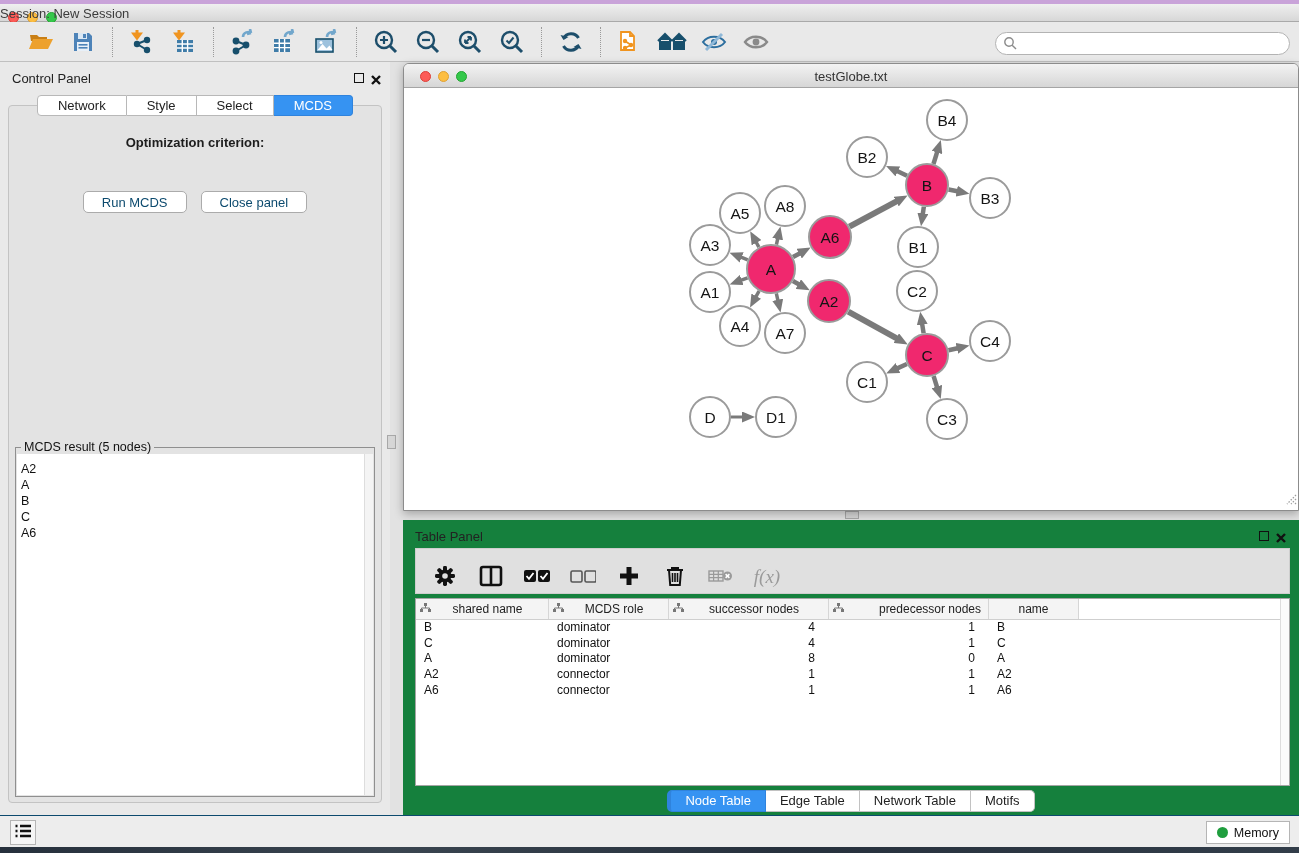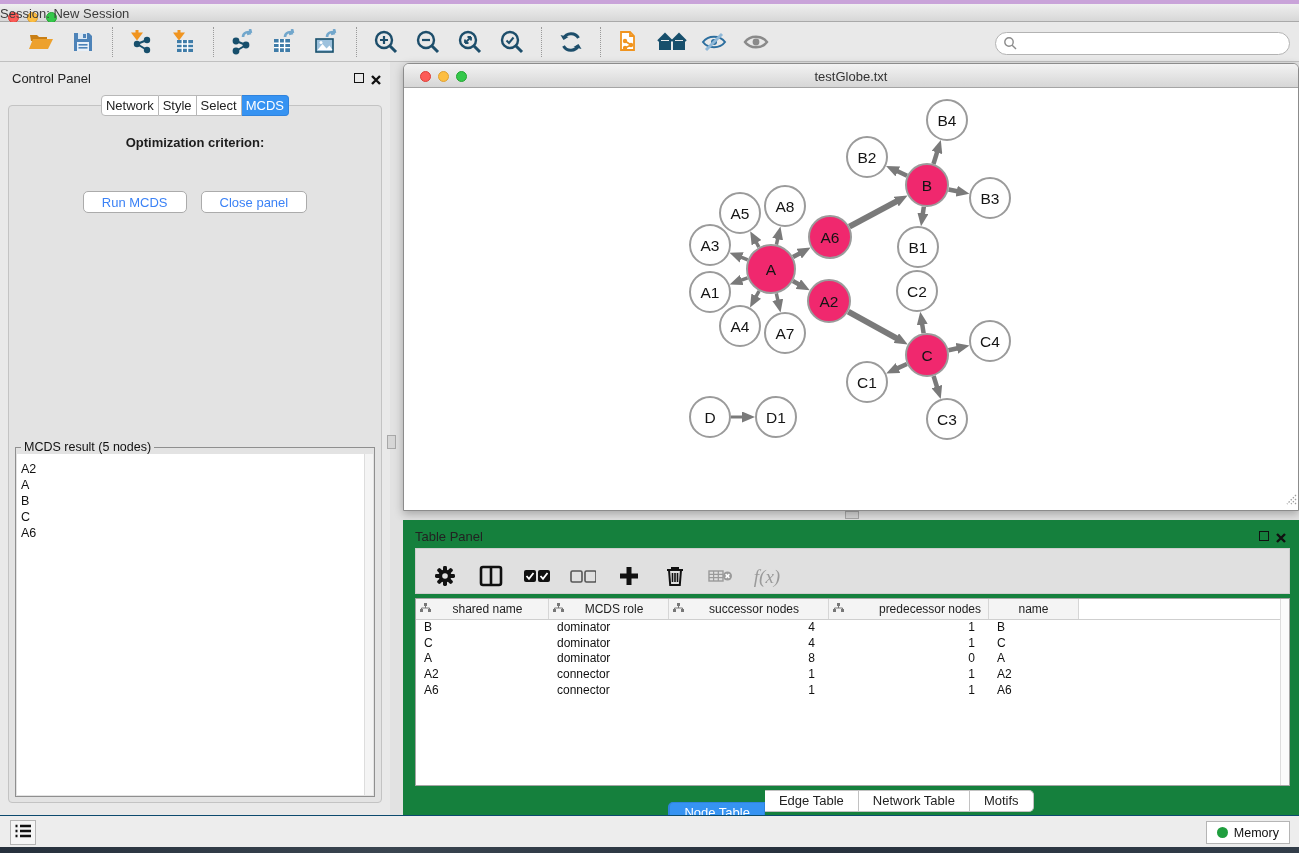--- a/index.html
+++ b/index.html
@@ -34,38 +34,38 @@
   
   .content { position:absolute; left:0; top:62px; width:1299px; height:753px; background:#e2e2e2; }
 
   
   .control-panel { position:absolute; left:0; top:0; width:390px; height:753px; background:#e9e9e9; }
   .panel-title { position:absolute; left:12px; top:9px; font-size:13px; color:#222; }
   .panel-float { position:absolute; top:11px; width:10px; height:10px; border:1.5px solid #111; }
   .panel-close { position:absolute; top:10px; width:12px; height:12px; }
   .cp-float { right:26px; } .cp-close { right:8px; }
   .cp-tabs { position:absolute; left:0; right:0; top:33px; display:flex; justify-content:center; z-index:3; }
-  .cp-tab { height:21px; padding:0 4px; font-size:13px; line-height:19px; color:#222;
+  .cp-tab { height:21px; padding:0 20px; font-size:13px; line-height:19px; color:#222;
       background:#fff; border:1px solid #b8b8b8; border-left:none; cursor:default; }
   .cp-tab:first-child { border-left:1px solid #b8b8b8; border-radius:4px 0 0 4px; }
   .cp-tab:last-child { border-radius:0 4px 4px 0; }
   .cp-tab.selected { background:#3693f2; border-color:#2f83dd; color:#fff; }
   .cp-inner { position:absolute; left:8px; right:8px; top:43px; bottom:12px;
       background:#e3e3e3; border:1px solid #c3c3c3; border-radius:4px; }
   .opt-label { position:absolute; left:0; right:0; top:29px; text-align:center;
       font-size:13px; font-weight:600; color:#1d1d1d; }
   .dropdown { position:absolute; left:34px; top:52px; width:314px; height:23px; background:#fff;
       border:1px solid #9a9a9a; border-radius:4px; font-size:13px; color:#111;
       display:flex; align-items:center; padding-left:9px; }
   .dd-stepper { position:absolute; right:1px; top:1px; width:20px; height:19px; border-radius:3px;
       background:linear-gradient(#5aa2f7,#2d7ef3); display:flex; flex-direction:column;
       align-items:center; justify-content:center; gap:2px; }
   .mcds-buttons { position:absolute; left:0; right:0; top:85px; display:flex; justify-content:center; gap:14px; }
   .std-btn { height:22px; padding:0 18px; background:#fff; border:1px solid #ababab;
-      border-radius:5px; font-size:13px; color:#3b82f6; cursor:default; }
+      border-radius:5px; font-size:13px; color:#0c4a6e; cursor:default; }
   .result-group { position:absolute; left:6px; right:6px; top:341px; bottom:5px; border:1px solid #8f8f8f; }
   .result-title { position:absolute; top:-8px; left:5px; background:#e3e3e3; padding:0 3px;
       font-size:12.5px; color:#111; z-index:2; }
   .result-list { position:absolute; left:1px; right:1px; top:6px; bottom:1px; background:#fff; overflow:hidden; }
   .result-scroll { position:absolute; right:0; top:0; bottom:0; width:9px; background:#f4f4f4; border-left:1px solid #ddd; }
   .result-item { font-size:12.5px; color:#111; line-height:16px; padding-left:4px; }
   .result-pad { height:7px; }
 
   
   .split-v { position:absolute; left:387px; top:373px; width:9px; height:14px;
@@ -102,21 +102,21 @@
   .th { display:flex; align-items:center; border-right:1px solid #d6d6d6; font-size:12px; color:#222; padding:0 4px; }
   .th .th-label { flex:1; text-align:center; }
   .th.filler { border-right:none; flex:1; background:#fff; }
   .tr { display:flex; height:15.7px; }
   .td { font-size:12px; color:#111; line-height:15.7px; padding:0 8px; white-space:nowrap; overflow:hidden; }
   .td.num { text-align:right; padding-right:14px; }
   .dt-scroll { position:absolute; right:0; top:0; bottom:0; width:9px; background:#fbfbfb; border-left:1px solid #ddd; }
   .bt-tabs { position:absolute; left:0; right:0; top:270px; display:flex; justify-content:center; }
   .bt-tab { height:22px; padding:0 14px; font-size:13px; line-height:20px; color:#222;
       background:#fff; border:1px solid #c2c2c2; border-left:none; cursor:default; }
-  .bt-tab:first-child { border-left:2px solid #404040; border-radius:5px 0 0 5px;margin-top:12px; }
+  .bt-tab:first-child { border-left:4px solid #404040; border-radius:5px 0 0 5px; }
   .bt-tab:last-child { border-radius:0 5px 5px 0; }
   .bt-tab.selected { background:#3693f2; border-color:#2f83dd; color:#fff; }
 
   
   .statusbar { position:absolute; left:0; top:815px; width:1299px; height:32px;
       background:#ededed; border-top:1px solid #0c4a6e; }
   .list-btn { position:absolute; left:10px; top:4px; width:26px; height:25px; background:#f5f5f5;
       border:1px solid #b5b5b5; display:flex; align-items:center; justify-content:center; }
   .memory-btn { position:absolute; right:9px; top:5px; height:23px; padding:0 10px;
       background:#fff; border:1px solid #b5b5b5; display:flex; align-items:center; gap:6px;

